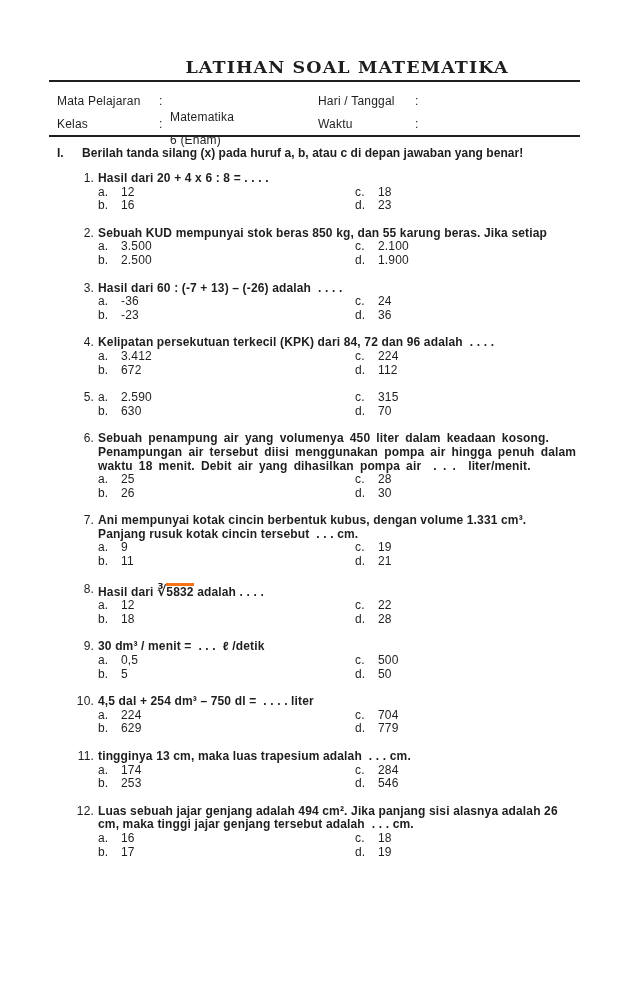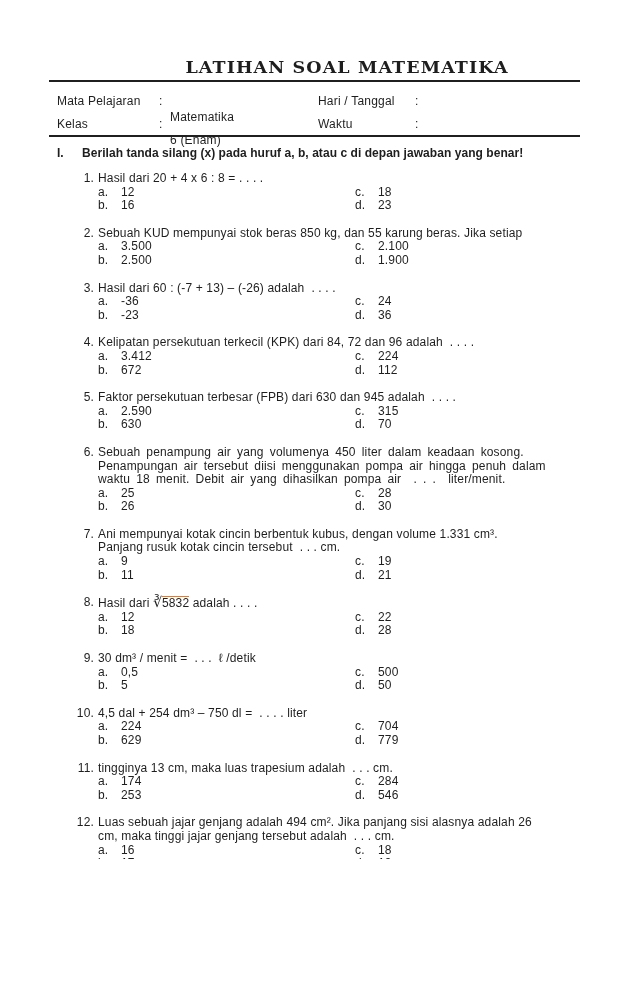--- a/index.html
+++ b/index.html
@@ -51,33 +51,33 @@
   .question { display: flex; margin-bottom: 14px; }
   .qnum {
     flex: none;
     width: 23px;
     box-sizing: border-box;
     padding-right: 4px;
     text-align: right;
     line-height: 13.6px;
   }
   .qbody { flex: 1; min-width: 0; }
-  .qline { line-height: 13.6px; white-space: pre; }
+  .qline { line-height: 13.6px; white-space: pre; font-weight: bold; }
   .question:nth-child(6) .qline { word-spacing: 2.6px; }
 
   .optrow { display: flex; line-height: 13.6px; }
   .optcell { display: flex; white-space: pre; }
   .optcell.first { flex: none; width: 257px; }
   .optlabel { flex: none; width: 23px; }
 
   .radical-sign { font-family: "DejaVu Sans", sans-serif; font-size: 14px; letter-spacing: 0; }
   .radicand {
     display: inline-block;
     line-height: 12px;
-    border-top: 1px solid #f97316;
+    border-top: 3px solid #f97316;
   }
 </style>
 </head>
 <body>
 
 <div class="page">
   <div class="title">LATIHAN SOAL MATEMATIKA</div>
   <div class="rule rule-top"></div>
 
   <div class="hdr-row r1">
@@ -157,21 +157,20 @@
           </div>
           <div class="optrow">
             <span class="optcell first"><span class="optlabel">b.</span><span class="optval">672</span></span>
             <span class="optcell"><span class="optlabel">d.</span><span class="optval">112</span></span>
           </div>
         </div>
       </div>
       <div class="question">
         <div class="qnum">5.</div>
         <div class="qbody">
-          <div class="qline"><span>Faktor persekutuan terbesar (FPB) dari 630 dan 945 adalah  . . . .</span></div>
           <div class="optrow">
             <span class="optcell first"><span class="optlabel">a.</span><span class="optval">2.590</span></span>
             <span class="optcell"><span class="optlabel">c.</span><span class="optval">315</span></span>
           </div>
           <div class="optrow">
             <span class="optcell first"><span class="optlabel">b.</span><span class="optval">630</span></span>
             <span class="optcell"><span class="optlabel">d.</span><span class="optval">70</span></span>
           </div>
         </div>
       </div>

